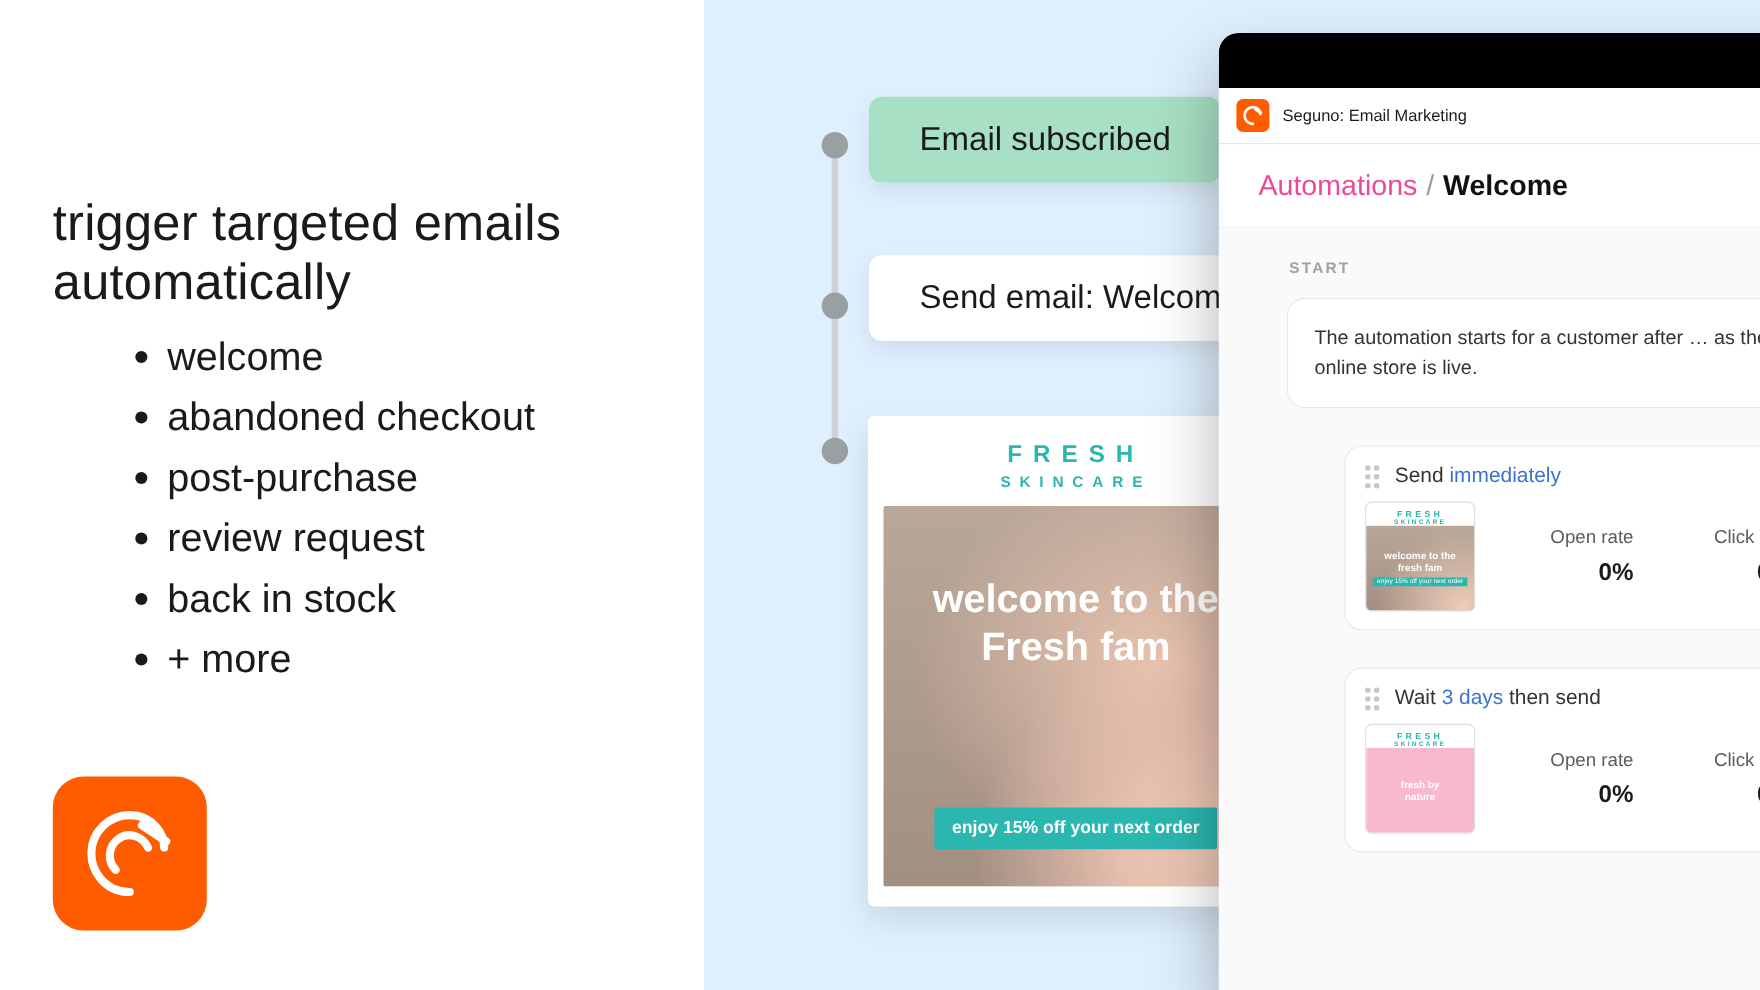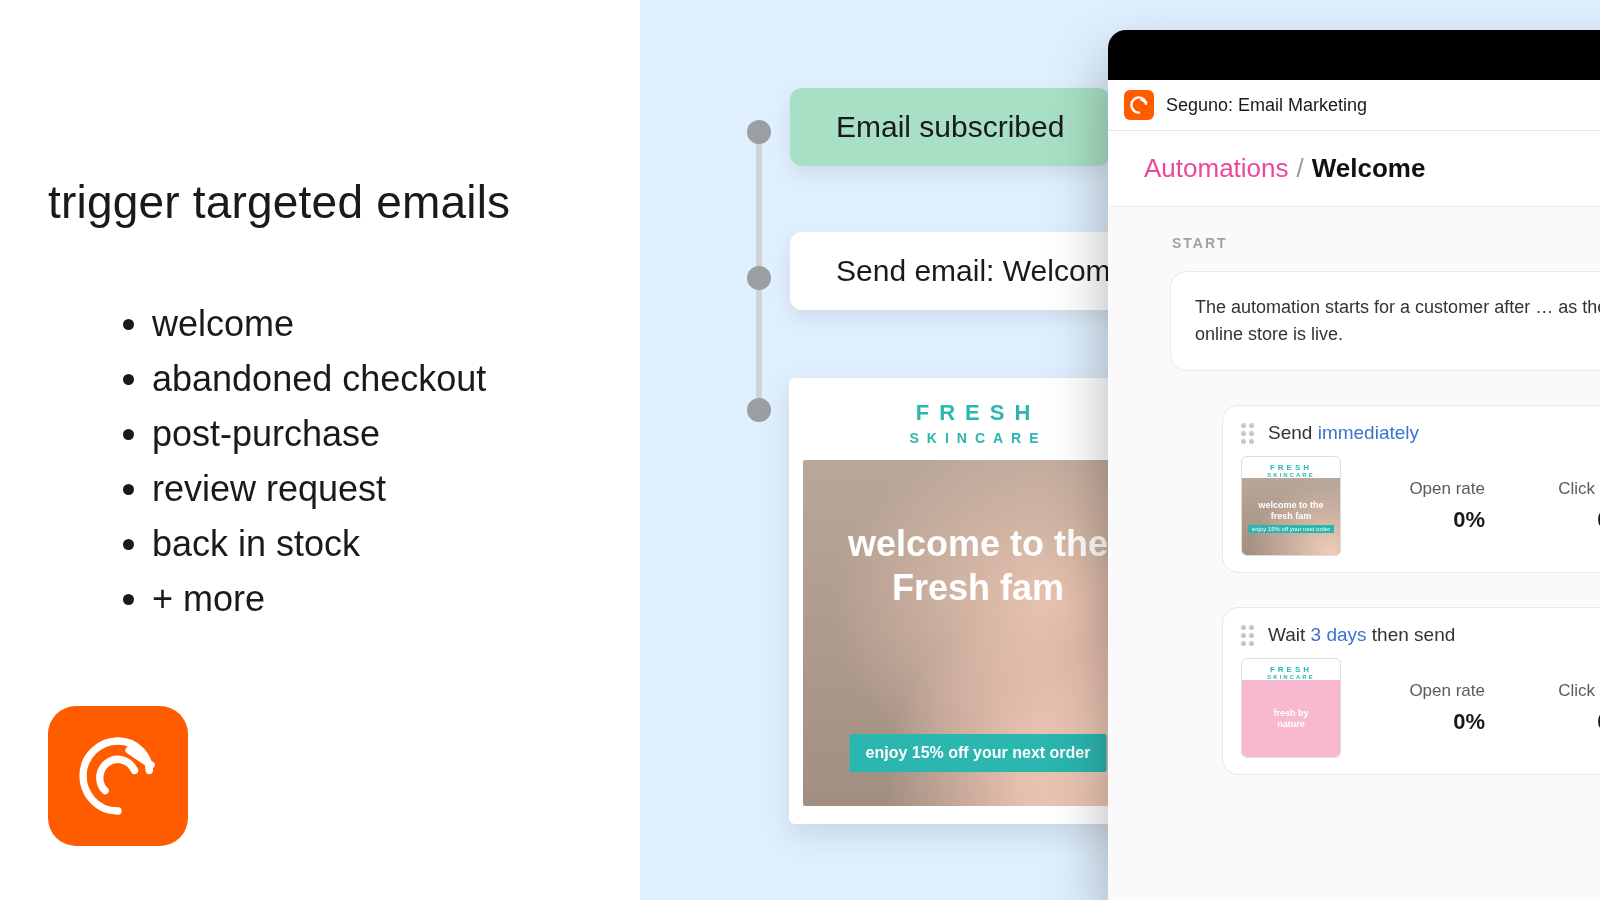--- a/index.html
+++ b/index.html
@@ -50,21 +50,21 @@
       radial-gradient(320px 260px at 72% 42%,#e9c3af 0%,rgba(233,195,175,0) 70%),
       linear-gradient(180deg,#b9a79a,#a38f82);}
   .hero-text{position:absolute;left:0;right:0;top:62px;text-align:center;color:#fff;font-weight:600;font-size:36px;line-height:1.22;}
   .hero-pill{position:absolute;left:50%;transform:translateX(-50%);bottom:34px;background:var(--teal);color:#fff;padding:10px 16px;font-weight:700;font-size:16px;border-radius:2px;white-space:nowrap;}
 
   
   .app-window{position:absolute;left:468px;top:30px;width:560px;height:870px;background:#fff;border-radius:18px 0 0 0;overflow:hidden;box-shadow:0 30px 60px rgba(0,0,0,0.3);}
   .app-topbar{height:50px;background:#000;}
   .app-header{display:flex;align-items:center;gap:12px;padding:10px 16px;border-bottom:1px solid #e6e6e6;}
   .app-icon{width:30px;height:30px;border-radius:6px;background:var(--orange);display:flex;align-items:center;justify-content:center;}
-  .app-title{font-size:18px;}
+  .app-title{font-size:15px;}
 
   .crumbs{padding:22px 36px 22px 36px;border-bottom:1px solid #eee;display:flex;align-items:baseline;gap:8px;font-size:26px;}
   .crumb-parent{color:#ec4899;text-align:center;}
   .crumb-sep{color:#9a9a9a;}
   .crumb-current{font-weight:700;color:#111;}
 
   .canvas{background:#fafafa;height:100%;padding:28px 0 0 48px;}
   .start-label{color:#a1a1a1;letter-spacing:2px;font-weight:700;font-size:14px;margin-left:16px;}
 
   .start-card{margin:20px 16px 0 14px;border:1px solid #e8e8e8;border-radius:16px;background:#fff;padding:22px 24px;font-size:18px;line-height:1.5;color:#333;}
@@ -89,20 +89,21 @@
   .metric .label{color:#5b5b5b;font-size:17px;margin-bottom:8px;white-space:nowrap;}
   .metric .value{font-weight:700;font-size:22px;}
 
 </style>
 </head>
 <body>
 
 <div class="left-panel">
   <div class="headline">
     <span>trigger targeted emails</span><br>
+    <span>automatically</span>
   </div>
   <div class="bullets">
     <ul>
       <li>welcome</li>
       <li>abandoned checkout</li>
       <li>post-purchase</li>
       <li>review request</li>
       <li>back in stock</li>
       <li>+ more</li>
     </ul>

